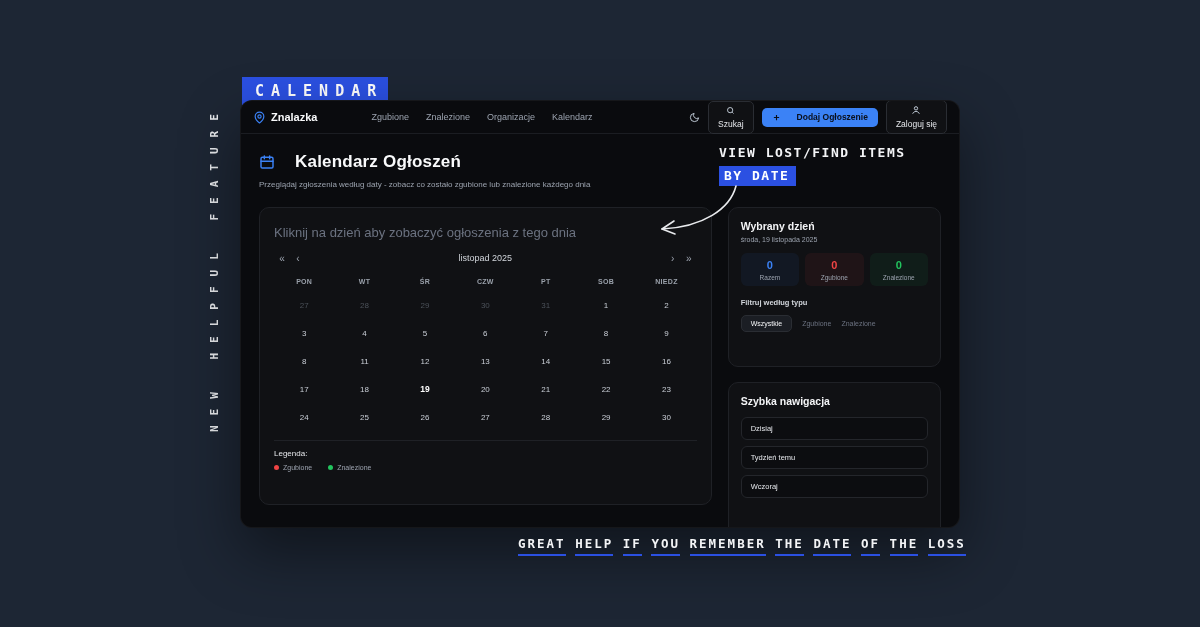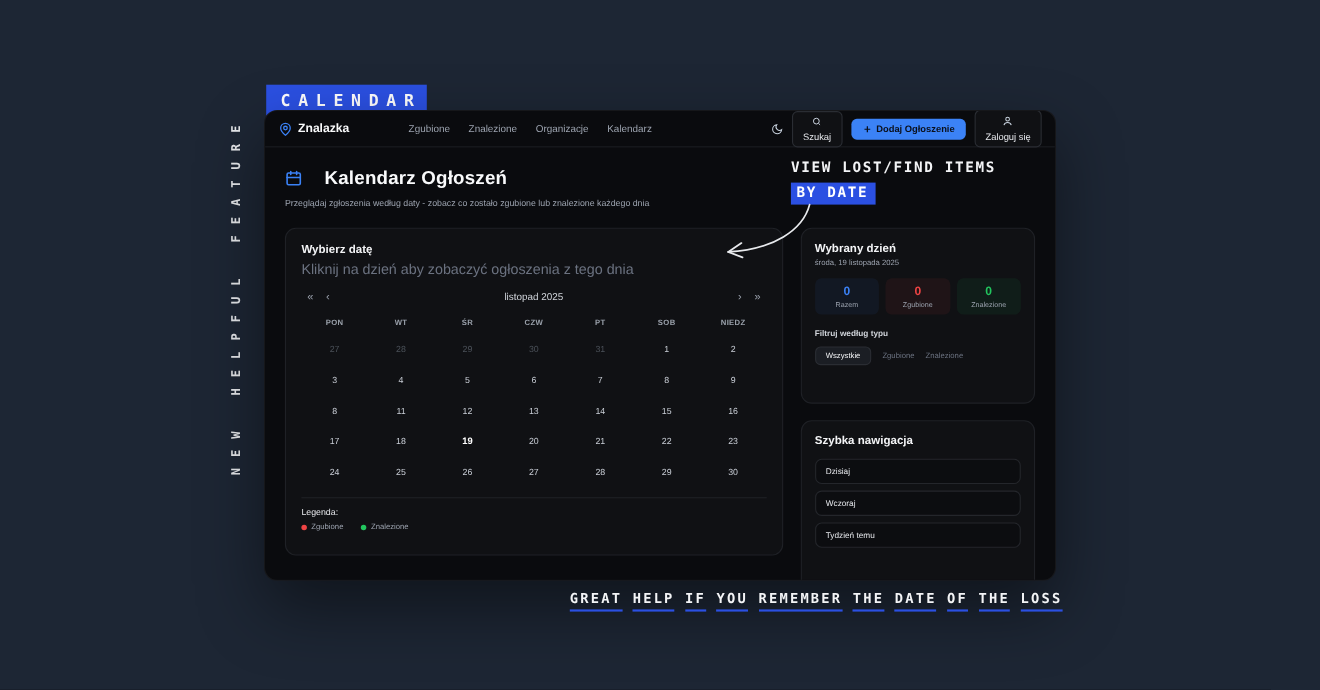--- a/index.html
+++ b/index.html
@@ -55,21 +55,21 @@
   .nav-right { margin-left:auto; display:flex; align-items:center; gap:8px; }
   .icon-btn { background:none; border:none; display:flex; align-items:center; cursor:pointer; }
   .btn-outline {
     display:flex; align-items:center; gap:4px;
     background:#101114; border:1px solid #2a2d33; border-radius:5px;
     color:#e5e7eb; font-size:8.5px; padding:4px 9px; cursor:pointer;
     font-family:"Liberation Sans", sans-serif;
     flex-direction:column;
   }
   .btn-primary {
-    display:flex; align-items:center; gap:4px;
+    display:flex; align-items:center; gap:16px;
     background:#3b82f6; border:none; border-radius:5px;
     color:#0a0f1a; font-weight:bold; font-size:8.5px; padding:4.5px 10px; cursor:pointer;
     font-family:"Liberation Sans", sans-serif;
   }
 
   .app-main { padding:18px 18px 0; }
   .page-title-row { display:flex; align-items:center; gap:20px; }
   .page-title { color:#f9fafb; font-size:17px; font-weight:bold; letter-spacing:.2px; }
   .page-subtitle { margin-top:8px; color:#9ca3af; font-size:8px; }
 
@@ -193,21 +193,20 @@
               <rect x="3" y="5" width="18" height="16" rx="2"></rect>
               <path d="M16 3v4M8 3v4M3 11h18"></path>
             </svg>
         </span>
         <h1 class="page-title">Kalendarz Ogłoszeń</h1>
       </div>
       <p class="page-subtitle">Przeglądaj zgłoszenia według daty - zobacz co zostało zgubione lub znalezione każdego dnia</p>
 
       <div class="content-grid">
         <section class="card calendar-card">
-          <h2 class="card-title">Wybierz datę</h2>
           <p class="card-sub">Kliknij na dzień aby zobaczyć ogłoszenia z tego dnia</p>
           <div class="cal-nav">
             <button class="cal-nav-btn">«</button>
             <button class="cal-nav-btn">‹</button>
             <span class="month-label">listopad 2025</span>
             <button class="cal-nav-btn">›</button>
             <button class="cal-nav-btn">»</button>
           </div>
           <div class="weekday-row" id="weekday-row">
               <div class="weekday">PON</div>
@@ -293,22 +292,22 @@
                 <button class="filter-btn active">Wszystkie</button>
                 <button class="filter-btn">Zgubione</button>
                 <button class="filter-btn">Znalezione</button>
               </div>
           </section>
 
           <section class="card quick-nav-card">
             <h2 class="card-title">Szybka nawigacja</h2>
             <div class="quick-nav-list" id="quick-nav-list">
                 <button class="quick-btn">Dzisiaj</button>
+                <button class="quick-btn">Tydzień temu</button>
                 <button class="quick-btn">Wczoraj</button>
-                <button class="quick-btn">Tydzień temu</button>
               </div>
           </section>
         </aside>
       </div>
     </main>
   </div>
 
   <div class="annotation-right">
     <div>VIEW LOST/FIND ITEMS</div>
     <div class="by-date-badge">BY DATE</div>

